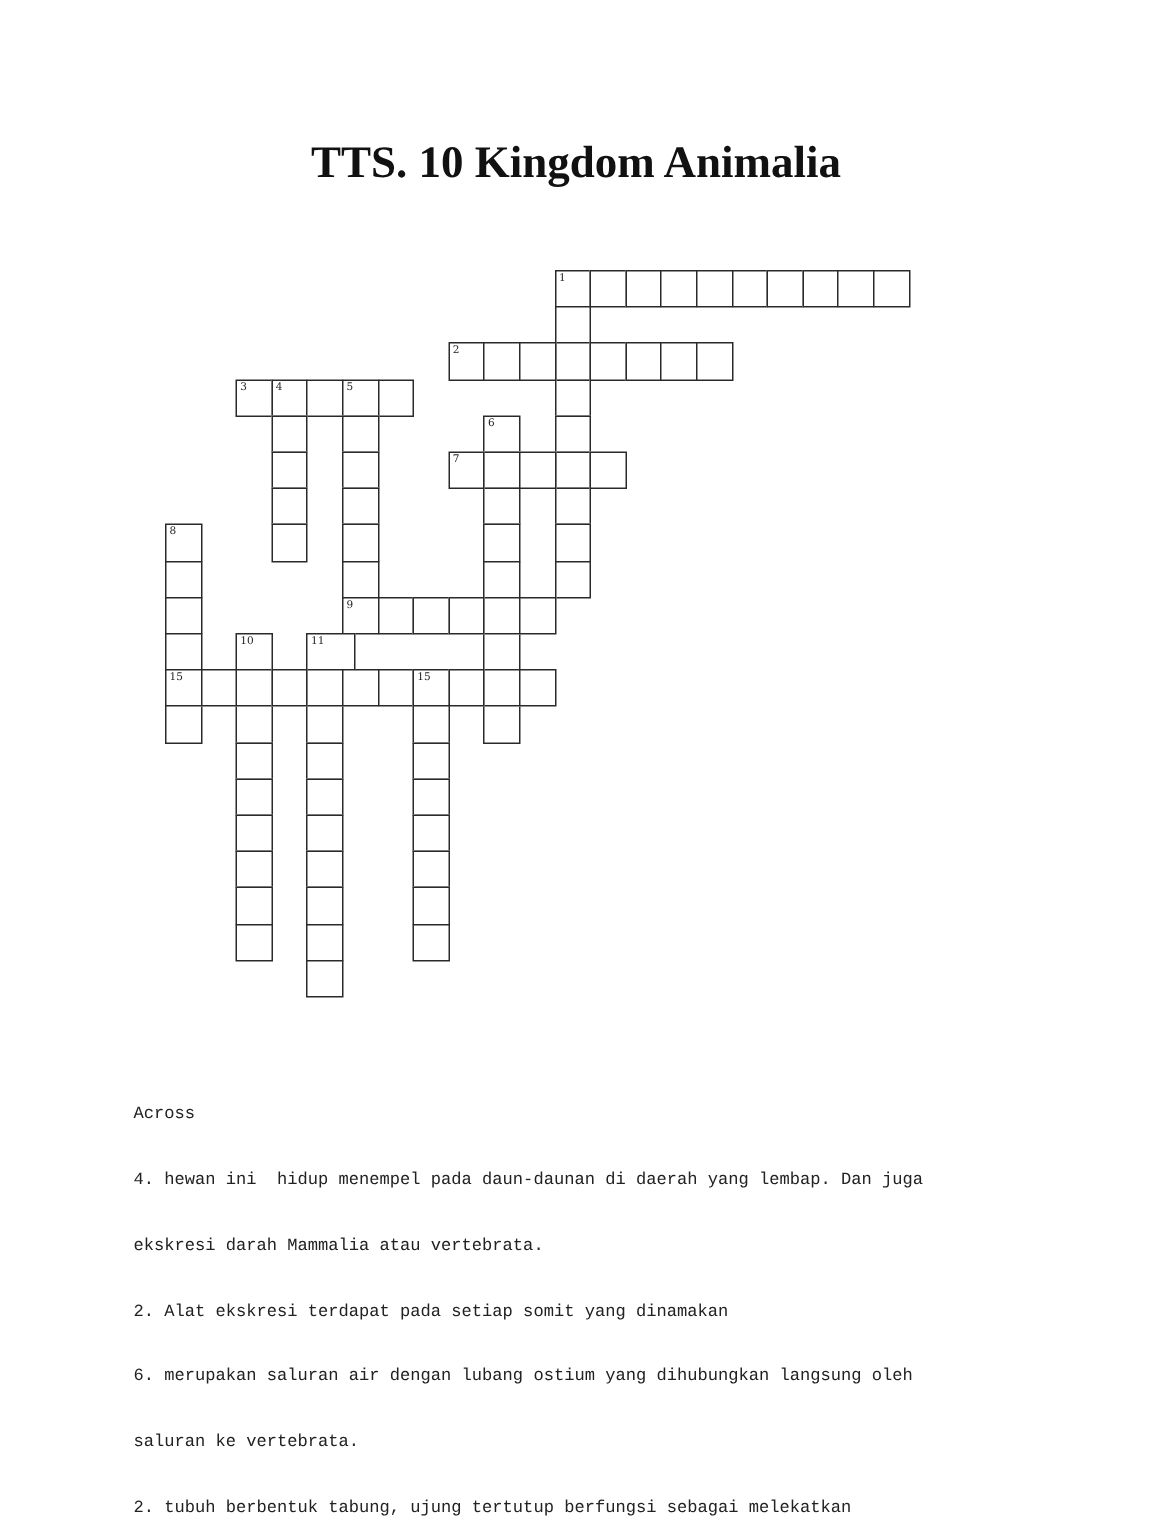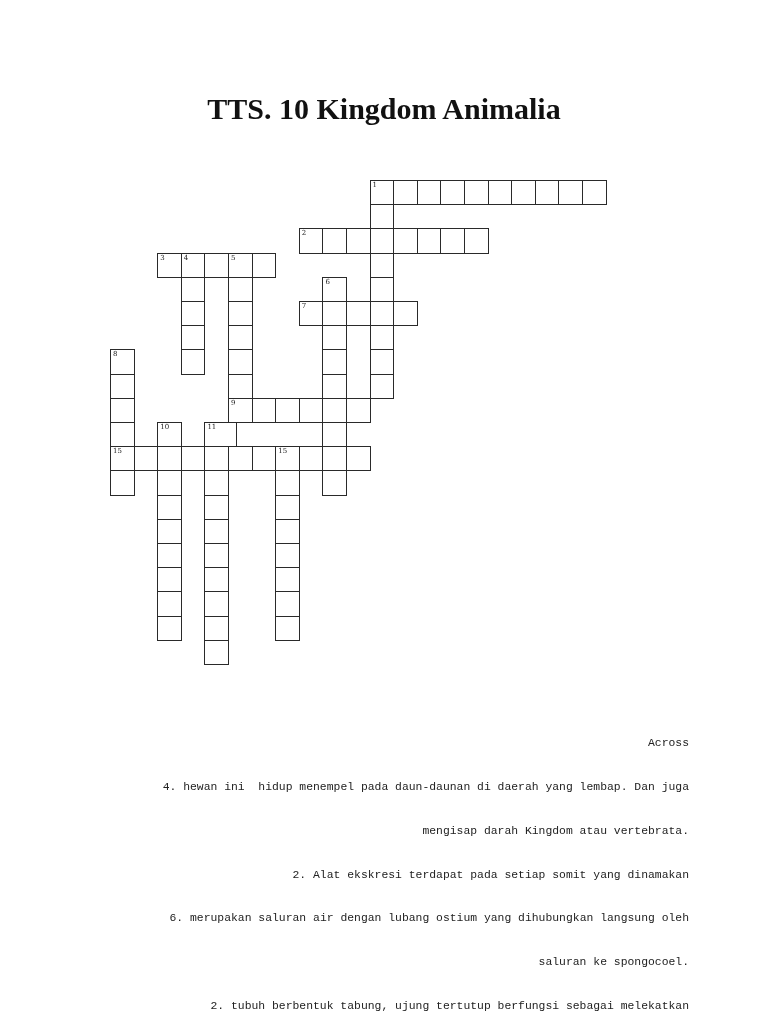--- a/index.html
+++ b/index.html
@@ -17,21 +17,21 @@
   .cell .num {
     position: absolute; left: 2px; top: 0px;
     font-family: "DejaVu Serif", "Liberation Serif", serif; font-size: 7px; color: #222;
     line-height: 9px;
   }
   .clues {
     position: absolute; left: 89px; top: 707px; width: 600px;
     font-family: "Liberation Mono", "DejaVu Sans Mono", monospace; font-size: 11.4px;
     line-height: 14.6px; color: #222; white-space: pre-wrap;
   }
-  .clues .line { display: block; text-align: right; }
+  .clues .line { display: block; }
 </style>
 </head>
 <body>
 
 <div class="title">TTS. 10 Kingdom Animalia</div>
 
 <div class="grid" id="grid">
     <div class="cell" style="left: 369.6px; top: 180px; width: 24.6px; height: 25.2px;">
       <span class="num">1</span>
     </div>
@@ -151,24 +151,24 @@
     <div class="cell" style="left: 275.2px; top: 518.8px; width: 24.6px; height: 25.2px;"></div>
     <div class="cell" style="left: 275.2px; top: 543px; width: 24.6px; height: 25.2px;"></div>
     <div class="cell" style="left: 275.2px; top: 567.2px; width: 24.6px; height: 25.2px;"></div>
     <div class="cell" style="left: 275.2px; top: 591.4px; width: 24.6px; height: 25.2px;"></div>
     <div class="cell" style="left: 275.2px; top: 615.6px; width: 24.6px; height: 25.2px;"></div>
   </div>
 
 <div class="clues">
   <span class="line">Across</span>
   <span class="line">4. hewan ini  hidup menempel pada daun-daunan di daerah yang lembap. Dan juga</span>
-  <span class="line">mengisap darah Kingdom atau vertebrata.</span>
+  <span class="line">ekskresi darah Mammalia atau vertebrata.</span>
   <span class="line">2. Alat ekskresi terdapat pada setiap somit yang dinamakan</span>
   <span class="line">6. merupakan saluran air dengan lubang ostium yang dihubungkan langsung oleh</span>
-  <span class="line">saluran ke spongocoel.</span>
+  <span class="line">saluran ke vertebrata.</span>
   <span class="line">2. tubuh berbentuk tabung, ujung tertutup berfungsi sebagai melekatkan</span>
   
   
   
   
   
   
   
 </div>
 

